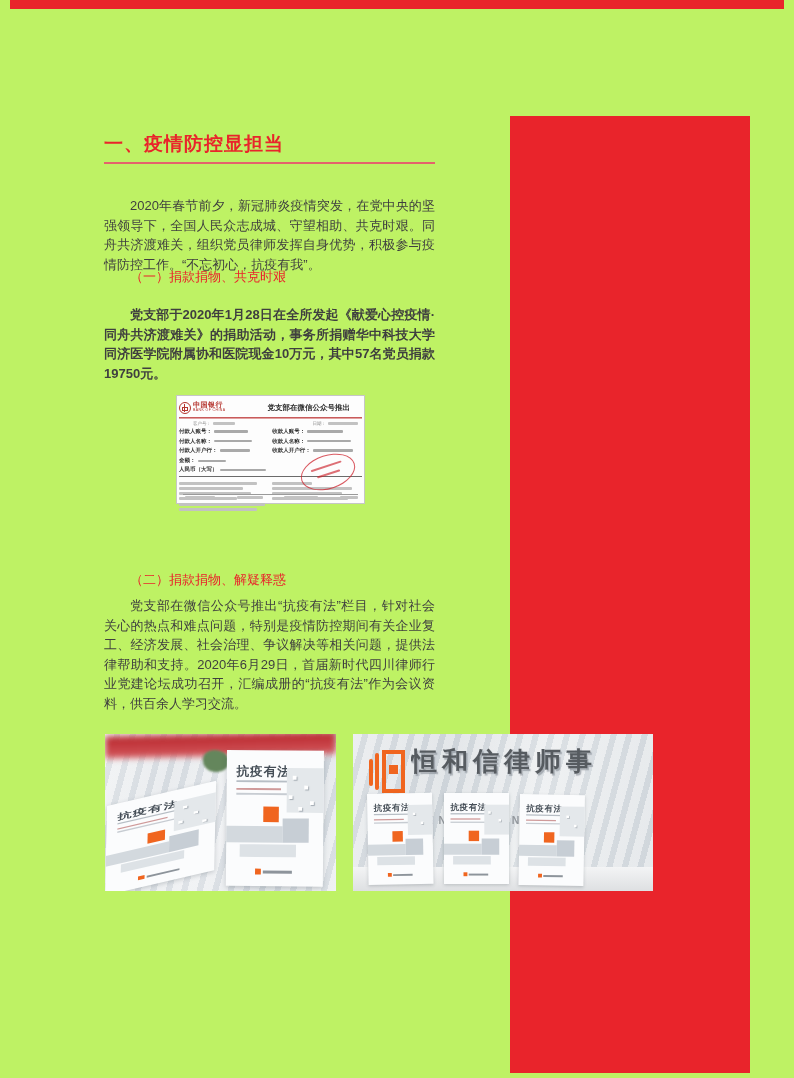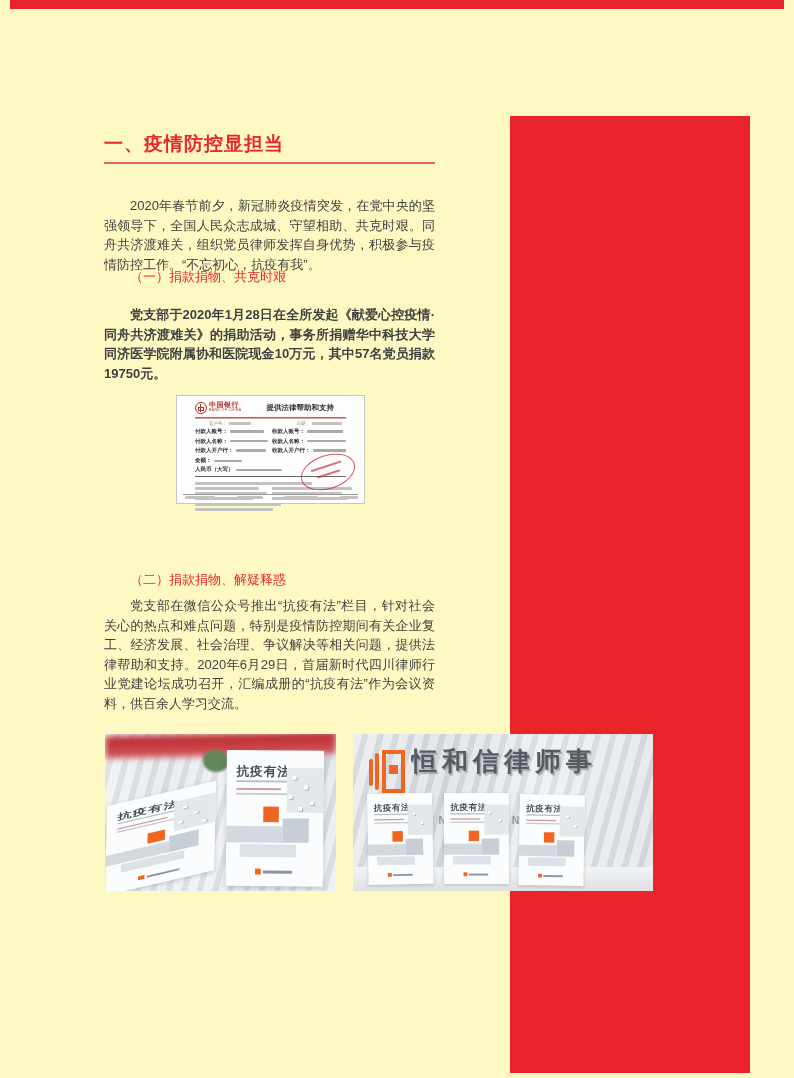--- a/index.html
+++ b/index.html
@@ -1,16 +1,16 @@
 <!DOCTYPE html>
 <html style="--accent: #e9242b; --underline: #e4636c; --orange: #f0651f; --pagenum: #cc5058;"><head>
 <meta charset="utf-8">
 <style>
   html,body{margin:0;padding:0;background:#fff;}
-  .page{position:relative;width:794px;height:1078px;background:#fef9c3;overflow:hidden;
+  .page{position:relative;width:794px;height:1078px;background:#bef264;overflow:hidden;
         font-family:"Liberation Sans","DejaVu Sans",sans-serif;}
 
   
   .top-bar{position:absolute;left:10px;top:0;width:774px;height:9px;background:var(--accent,#e9242b);}
   .side-panel{position:absolute;left:510px;top:116px;width:240px;height:957px;background:var(--accent,#e9242b);z-index:1;}
 
   
   .content{position:absolute;left:104px;top:0;width:331px;z-index:2;}
   .h1{position:absolute;left:0;top:131px;width:331px;font-size:19px;font-weight:bold;
       letter-spacing:1px;color:var(--accent,#e9242b);white-space:nowrap;}
@@ -20,21 +20,21 @@
   .p-intro{top:196px;}
   .sub{position:absolute;left:0;width:331px;font-size:13px;color:var(--accent,#e9242b);
        text-indent:2em;white-space:nowrap;}
   .sub1{top:268px;}
   .p-s1{top:305px;font-weight:bold;}
   .sub2{top:571px;}
   .p-s2{top:596px;}
 
   
   .receipt{position:absolute;left:176px;top:395px;width:189px;height:109px;background:#fdfdfd;
-           border:1px solid #c6c6c6;box-sizing:border-box;padding:4px 18px;z-index:2;font-size:5.5px;color:#555;}
+           border:1px solid #c6c6c6;box-sizing:border-box;padding:4px 2px;z-index:2;font-size:5.5px;color:#555;}
   .r-head{display:flex;align-items:center;height:15px;}
   .r-logo{width:10px;height:10px;border:1.3px solid #b5342e;border-radius:50%;position:relative;flex:0 0 auto;}
   .r-logo::before{content:"";position:absolute;left:2px;top:4px;width:4px;height:2.5px;border:1px solid #b5342e;}
   .r-logo::after{content:"";position:absolute;left:4.2px;top:1px;width:1.2px;height:8px;background:#b5342e;}
   .r-bank{margin-left:2px;line-height:1;}
   .r-bank-cn{font-size:7px;font-weight:bold;color:#b5342e;letter-spacing:.5px;font-family:"Liberation Serif","DejaVu Serif",serif;}
   .r-bank-en{font-size:3.5px;color:#b5342e;letter-spacing:.4px;}
   .r-title{margin-left:auto;margin-right:12px;font-size:7.5px;font-weight:bold;color:#2f2f2f;white-space:nowrap;}
   .r-rule{height:0;border-top:1px solid #c85b5b;border-bottom:.5px solid #e2a0a0;margin:1.5px 0 2px;}
   .r-meta{display:flex;justify-content:space-between;padding:0 4px 0 14px;color:#8a8a8a;font-size:4.5px;}
@@ -131,21 +131,21 @@
     <p class="para p-s2">党支部在微信公众号推出“抗疫有法”栏目，针对社会关心的热点和难点问题，特别是疫情防控期间有关企业复工、经济发展、社会治理、争议解决等相关问题，提供法律帮助和支持。2020年6月29日，首届新时代四川律师行业党建论坛成功召开，汇编成册的“抗疫有法”作为会议资料，供百余人学习交流。</p>
   </div>
 
   <div class="receipt">
     <div class="r-head">
       <div class="r-logo"></div>
       <div class="r-bank">
         <div class="r-bank-cn">中国银行</div>
         <div class="r-bank-en">BANK OF CHINA</div>
       </div>
-      <div class="r-title">提供法律帮助和支持</div>
+      <div class="r-title">党支部在微信公众号推出</div>
     </div>
     <div class="r-rule"></div>
 
     <div class="r-meta">
       <span><span>客户号：</span><span class="bar lite" style="width:22px"></span></span>
       <span><span>日期：</span><span class="bar lite" style="width:30px"></span></span>
     </div>
 
     <div class="r-row">
       <span class="r-cell">

